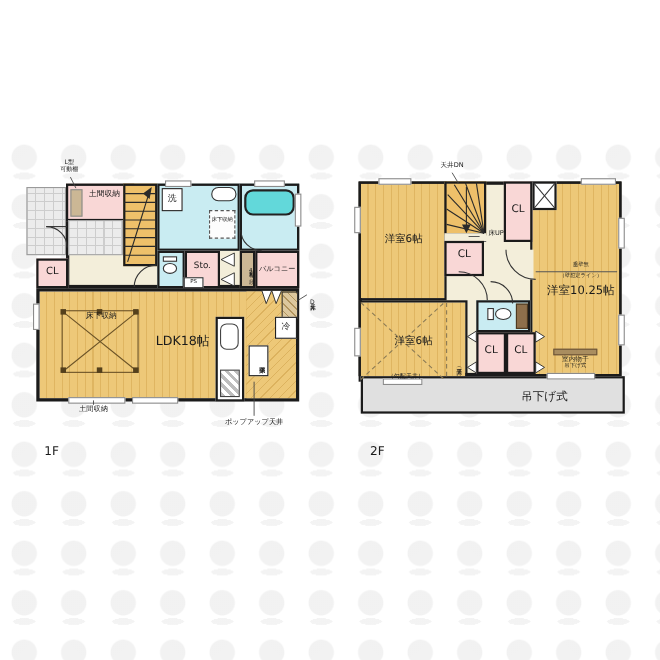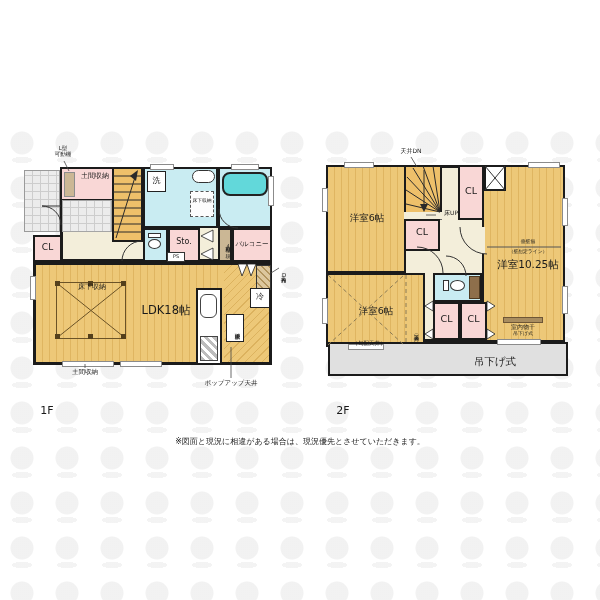--- a/index.html
+++ b/index.html
@@ -227,15 +227,14 @@
   <div class="lbl" style="left:348px;top:306px;width:56px;font-size:9.5px;">洋室6帖</div>
   <div class="lbl" style="left:344px;top:340px;width:50px;font-size:5.5px;">（勾配天井）</div>
   <div class="lbl vert" style="left:409px;top:314px;width:11px;height:34px;font-size:5.5px;">（平天井）</div>
   <div class="lbl" style="left:433px;top:314px;width:27px;font-size:9.5px;">CL</div>
   <div class="lbl" style="left:460px;top:314px;width:27px;font-size:9.5px;">CL</div>
   <div class="lbl" style="left:500px;top:324px;width:46px;font-size:6px;">室内物干</div>
   <div class="lbl" style="left:502px;top:331px;width:42px;font-size:5px;">吊下げ式</div>
   <div class="lbl" style="left:450px;top:356px;width:90px;font-size:10.5px;">吊下げ式</div>
   <div class="lbl" style="left:330px;top:405px;width:26px;font-size:11px;">2F</div>
 
-  <div class="lbl" style="left:0px;top:438px;width:600px;font-size:8px;">※図面と現況に相違がある場合は、現況優先とさせていただきます。</div>
 
 </div>
 
 </body></html>

